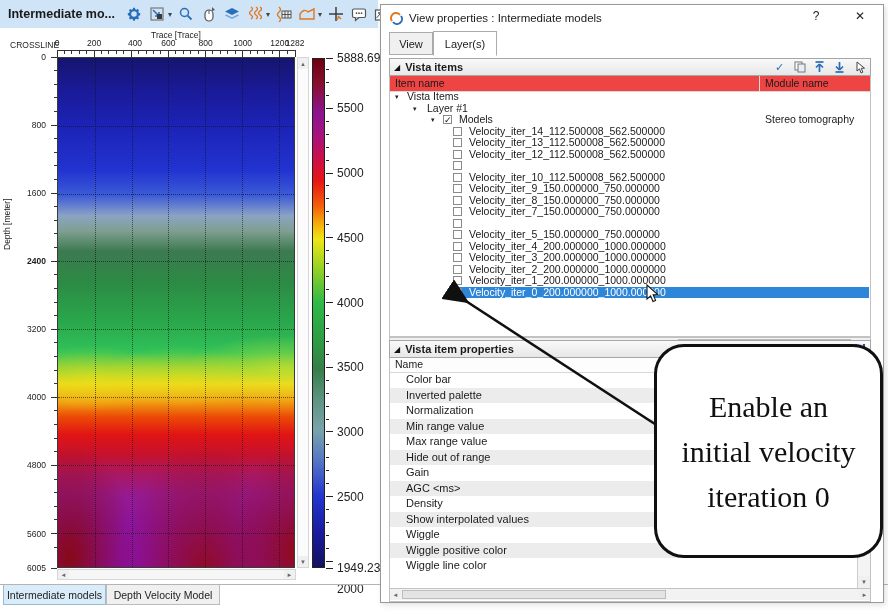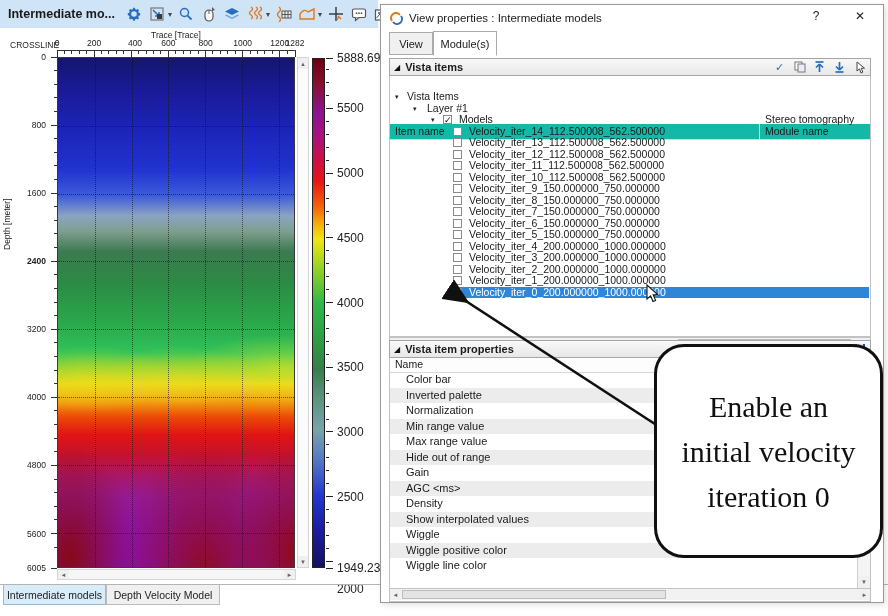--- a/index.html
+++ b/index.html
@@ -78,21 +78,21 @@
         border:1px solid #ababab;box-sizing:border-box;background:#f0f0f0;}
   .dtab.active{background:#fff;border-bottom-color:#fff;z-index:2;height:25px;top:26px;}
 
   .sect-hdr{background:linear-gradient(#f9f9f9,#e7e7e7);border:1px solid #a6a6a6;box-sizing:border-box;
             display:flex;align-items:center;font-size:11px;font-weight:bold;padding:0 4px;}
   .sect-hdr .tri{font-size:8px;margin-right:5px;color:#111;font-weight:normal;}
   .hdr-icons{margin-left:auto;display:flex;gap:7px;align-items:center;}
   .hdr-icons .ic{width:13px;height:13px;display:flex;align-items:center;justify-content:center;}
 
   #tree-box{left:8px;top:71px;width:482px;height:261px;border:1px solid #c2c2c2;border-top:none;box-sizing:border-box;}
-  #tree-cols{left:0;top:0;width:100%;height:15px;border-bottom:1px solid #d8d8d8;font-size:10.5px;background:#14b8a6;margin-top:48px;}
+  #tree-cols{left:0;top:0;width:100%;height:15px;border-bottom:1px solid #d8d8d8;font-size:10.5px;background:#ef4444;}
   #col-item{position:absolute;left:5px;top:1px;}
   #col-module{position:absolute;left:375px;top:1px;}
   #col-div{position:absolute;left:369px;top:0;height:15px;width:1px;background:#e0e0e0;}
   #tree-body{left:0;top:15px;width:100%;}
   .trow{height:11.5px;line-height:11.5px;font-size:10.5px;position:relative;white-space:nowrap;}
   .texp{position:absolute;font-size:7px;color:#222;top:0;}
   .tlbl{position:absolute;top:0;}
   .cb{position:absolute;top:1px;width:9px;height:9px;border:1px solid #8a8a8a;background:#fff;box-sizing:border-box;
       font-size:9px;line-height:8px;text-align:center;color:#111;}
   .mod{position:absolute;left:375px;top:0;}
@@ -410,21 +410,21 @@
     </span>
     <span id="dlg-title" style="margin-left:28px;">View properties : Intermediate models</span>
     <span class="abs" id="dlg-help">?</span>
     <span class="abs" id="dlg-close">✕</span>
   </div>
 
   <div class="abs dtab" style="left:8px;width:44px;">
     <span>View</span>
   </div>
   <div class="abs dtab active" style="left:52px;width:64px;">
-    <span>Module(s)</span>
+    <span>Layer(s)</span>
   </div>
 
   <div class="abs sect-hdr" style="left:8px;top:53px;width:482px;height:18px;">
     <span class="tri">◢</span>
     <span>Vista items</span>
     <span class="hdr-icons">
       <span class="ic" style="color:#2a6db8;font-size:11px;font-weight:bold;">✓</span>
       <span class="ic">
         <svg width="12" height="12" viewBox="0 0 12 12">
             <rect x="1" y="1" width="7" height="8" fill="#fff" stroke="#777"></rect>
@@ -488,21 +488,20 @@
 
           <div class="trow vrow">
             <span class="hl"></span>
             <span class="cb"></span>
             <span class="tlbl">Velocity_iter_12_112.500008_562.500000</span>
           </div>
 
           <div class="trow vrow">
             <span class="hl"></span>
             <span class="cb"></span>
-            <span class="tlbl">Velocity_iter_11_112.500008_562.500000</span>
           </div>
 
           <div class="trow vrow">
             <span class="hl"></span>
             <span class="cb"></span>
             <span class="tlbl">Velocity_iter_10_112.500008_562.500000</span>
           </div>
 
           <div class="trow vrow">
             <span class="hl"></span>
@@ -518,21 +517,20 @@
 
           <div class="trow vrow">
             <span class="hl"></span>
             <span class="cb"></span>
             <span class="tlbl">Velocity_iter_7_150.000000_750.000000</span>
           </div>
 
           <div class="trow vrow">
             <span class="hl"></span>
             <span class="cb"></span>
-            <span class="tlbl">Velocity_iter_6_150.000000_750.000000</span>
           </div>
 
           <div class="trow vrow">
             <span class="hl"></span>
             <span class="cb"></span>
             <span class="tlbl">Velocity_iter_5_150.000000_750.000000</span>
           </div>
 
           <div class="trow vrow">
             <span class="hl"></span>

